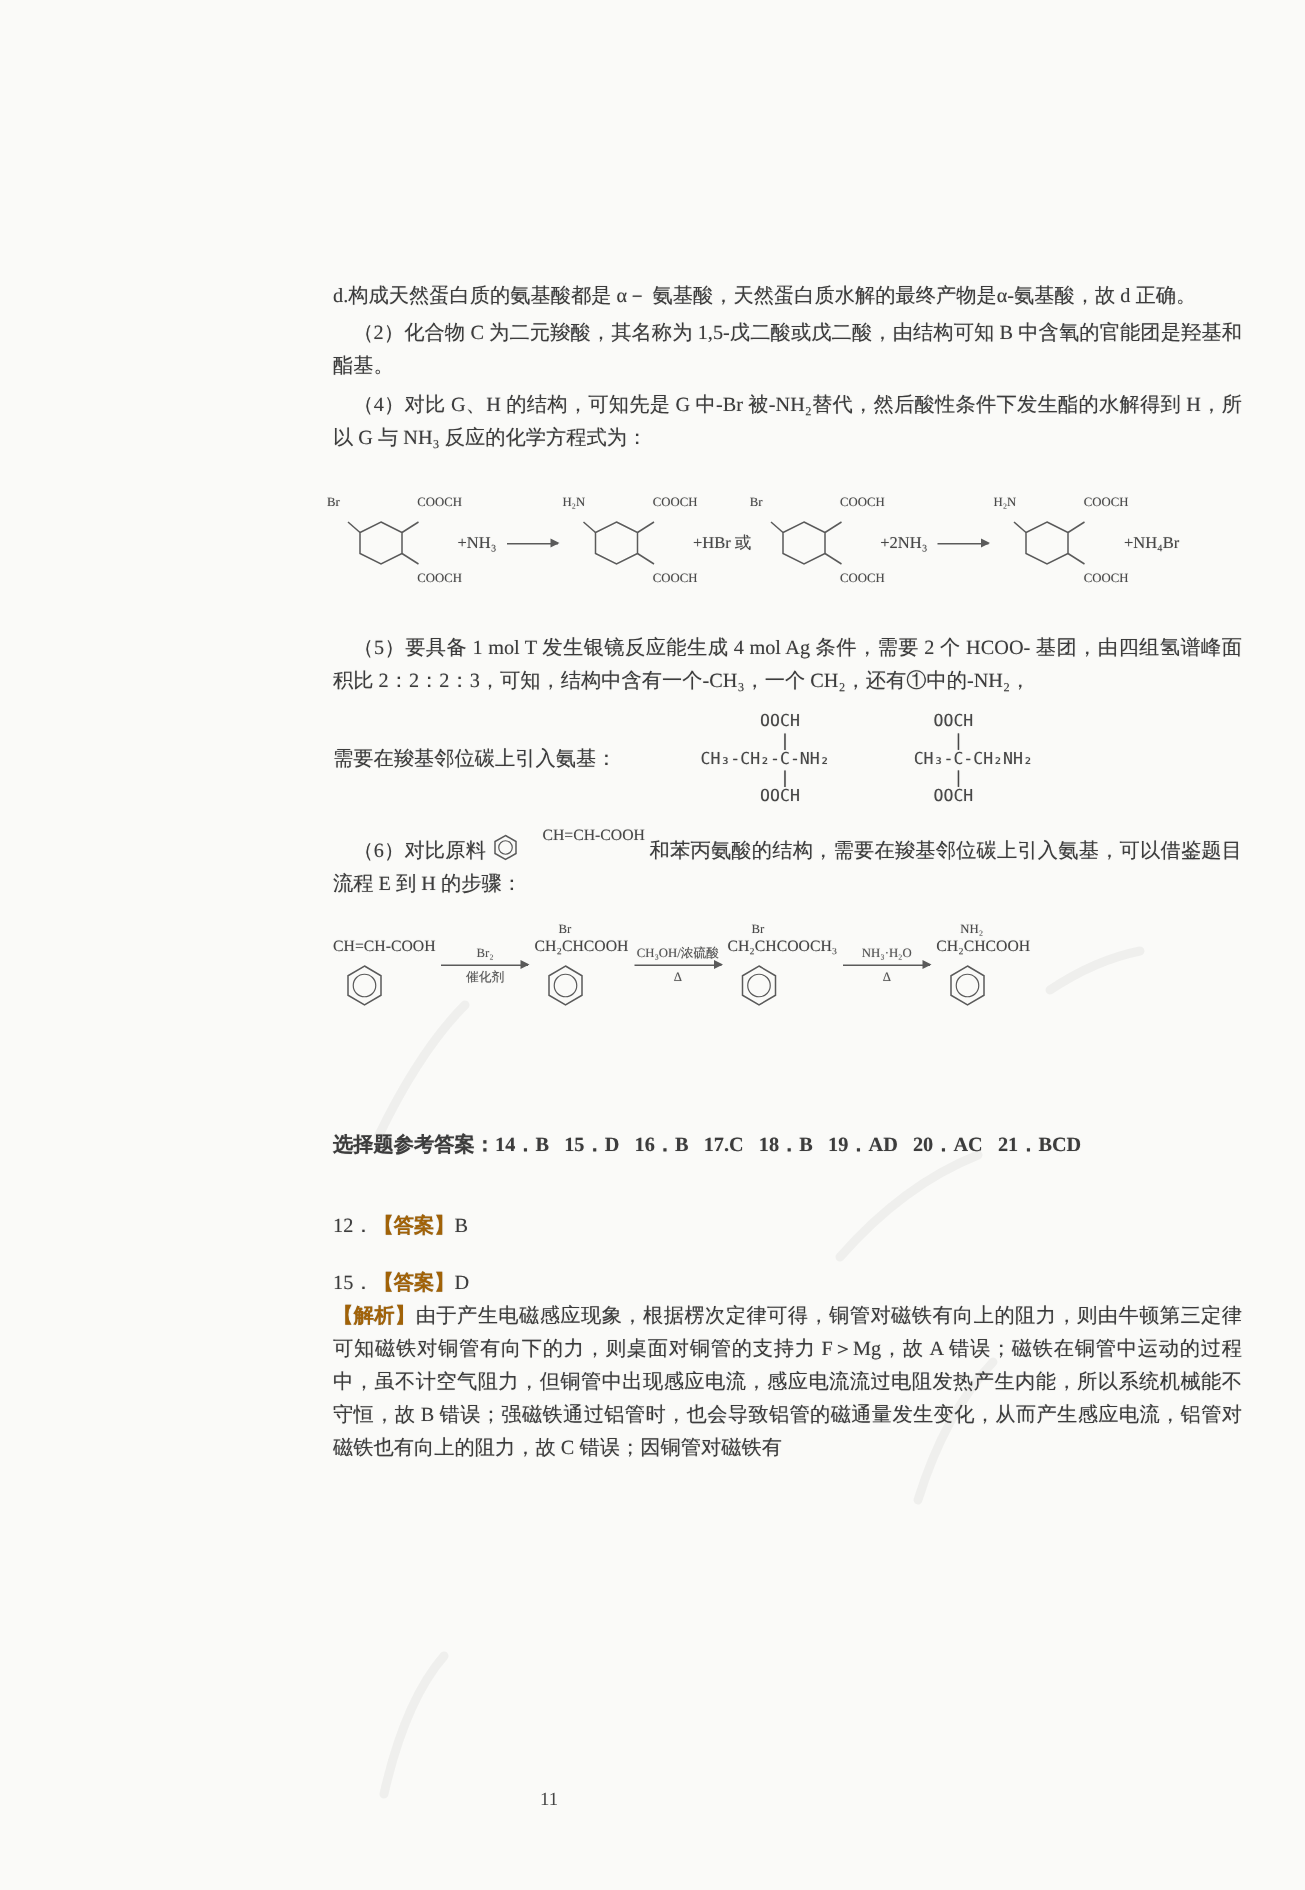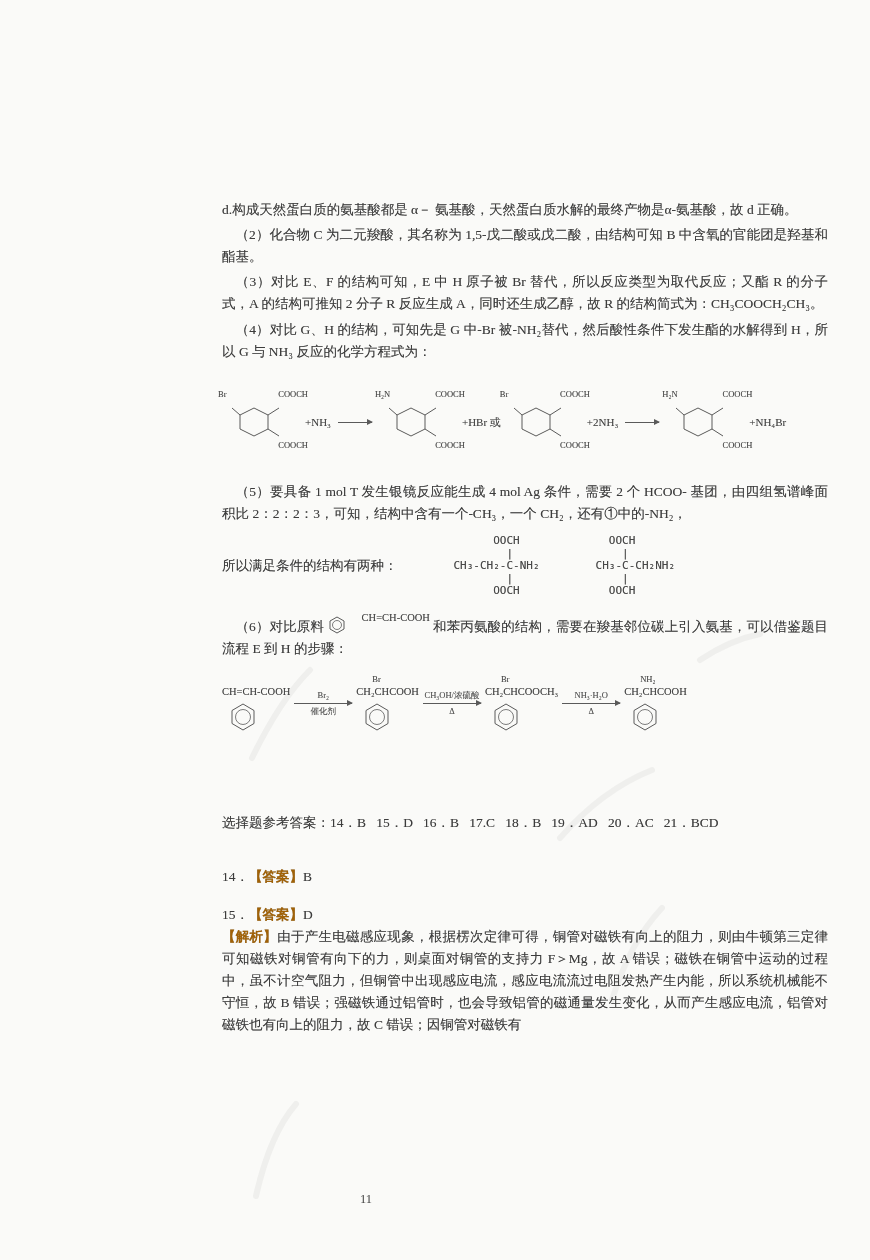--- a/index.html
+++ b/index.html
@@ -4,28 +4,28 @@
 <style>
   html,body{margin:0;padding:0;}
   body{
     width:870px;height:1260px;position:relative;overflow:hidden;
     background:#fafaf8;
     font-family:"Liberation Serif","DejaVu Serif",serif;
     color:#3c3c3c;
   }
   .scan-overlay{position:absolute;left:0;top:0;z-index:0;pointer-events:none;}
   .content{
-    position:absolute;left:222px;top:199px;width:606px;z-index:1;
+    position:absolute;left:222px;top:186px;width:606px;z-index:1;
     font-size:13.5px;line-height:22px;text-align:justify;
     text-shadow:0 0 0.6px rgba(70,70,70,.45);
   }
   p{margin:0;}
   .indent{text-indent:1em;}
   .mt3{margin-top:3px;} .mt4{margin-top:4px;} .mt8{margin-top:16px;} .mt14{margin-top:14px;}
-  .mt16{margin-top:16px;} .mt22{margin-top:22px;} .mt32{margin-top:32px;} .mt34{margin-top:34px;}
+  .mt16{margin-top:16px;} .mt22{margin-top:22px;} .mt32{margin-top:32px;} .mt34{margin-top:34px;font-weight:bold;}
 
   
   .eq-row{display:flex;align-items:center;gap:3px;font-size:11px;line-height:14px;
           margin-top:16px;height:86px;text-align:left;}
   .eqstruct{position:relative;display:inline-block;width:56px;height:48px;
             margin:0 16px 0 8px;flex:0 0 auto;}
   .eqstruct .lab{position:absolute;font-size:8.5px;line-height:9px;color:#4a4a4a;white-space:nowrap;}
   .eqstruct .tl{left:-12px;top:-8px;}
   .eqstruct .tr{right:-22px;top:-8px;}
   .eqstruct .br{right:-22px;bottom:-4px;}
@@ -82,21 +82,20 @@
     <path d="M 700 660 q 30 -20 60 -26"></path>
   </g>
 </svg>
 
 <div class="content">
 
   <p>d.构成天然蛋白质的氨基酸都是 α－ 氨基酸，天然蛋白质水解的最终产物是α-氨基酸，故 d 正确。</p>
 
   <p class="mt3 indent">（2）化合物 C 为二元羧酸，其名称为 1,5-戊二酸或戊二酸，由结构可知 B 中含氧的官能团是羟基和酯基。</p>
 
-  <p class="mt3 indent">（3）对比 E、F 的结构可知，E 中 H 原子被 Br 替代，所以反应类型为取代反应；又酯 R 的分子式，A 的结构可推知 2 分子 R 反应生成 A，同时还生成乙醇，故 R 的结构简式为：CH₃COOCH₂CH₃。</p>
 
   <p class="mt4 indent">（4）对比 G、H 的结构，可知先是 G 中-Br 被-NH₂替代，然后酸性条件下发生酯的水解得到 H，所以 G 与 NH₃ 反应的化学方程式为：</p>
 
   <div class="eq-row">
     <span class="eqstruct">
       <span class="lab tl">Br</span>
       <span class="lab tr">COOCH</span>
       <span class="lab br">COOCH</span>
       <svg width="56" height="48" viewBox="0 0 56 48">
         <polygon points="24,10 38,17 38,31 24,38 10,31 10,17" fill="none" stroke="#5a5a5a" stroke-width="1"></polygon>
@@ -142,21 +141,21 @@
         <line x1="38" y1="31" x2="49" y2="38" stroke="#5a5a5a" stroke-width="1"></line>
         <line x1="10" y1="17" x2="2" y2="10" stroke="#5a5a5a" stroke-width="1"></line>
       </svg>
     </span>
     <span class="eq-plus">+NH₄Br</span>
   </div>
 
   <p class="mt8 indent">（5）要具备 1 mol T 发生银镜反应能生成 4 mol Ag 条件，需要 2 个 HCOO- 基团，由四组氢谱峰面积比 2：2：2：3，可知，结构中含有一个-CH₃，一个 CH₂，还有①中的-NH₂，</p>
 
   <div class="structs-row">
-    <span class="lead">所以满足条件的结构有两种：</span>
+    <span class="lead">需要在羧基邻位碳上引入氨基：</span>
     <span class="chem-pre">      OOCH
         |
 CH₃-CH₂-C-NH₂
         |
       OOCH</span>
     <span class="chem-pre">  OOCH
     |
 CH₃-C-CH₂NH₂
     |
   OOCH</span>
@@ -227,21 +226,21 @@
         <circle cx="17" cy="17" r="7.5" fill="none" stroke="#5a5a5a" stroke-width="0.8"></circle>
       </svg>
     </div>
 
   </div>
 
 
   <p class="answers-line mt34">选择题参考答案：14．B   15．D   16．B   17.C   18．B   19．AD   20．AC   21．BCD</p>
 
   <p class="mt32">
-    <span>14．</span><span class="bold">【答案】</span><span>B</span>
+    <span>12．</span><span class="bold">【答案】</span><span>B</span>
   </p>
 
   <p class="mt16">
     <span>15．</span><span class="bold">【答案】</span><span>D</span>
   </p>
   <p>
     <span class="bold">【解析】</span><span>由于产生电磁感应现象，根据楞次定律可得，铜管对磁铁有向上的阻力，则由牛顿第三定律可知磁铁对铜管有向下的力，则桌面对铜管的支持力 F＞Mg，故 A 错误；磁铁在铜管中运动的过程中，虽不计空气阻力，但铜管中出现感应电流，感应电流流过电阻发热产生内能，所以系统机械能不守恒，故 B 错误；强磁铁通过铝管时，也会导致铝管的磁通量发生变化，从而产生感应电流，铝管对磁铁也有向上的阻力，故 C 错误；因铜管对磁铁有</span>
   </p>
 
 </div>

